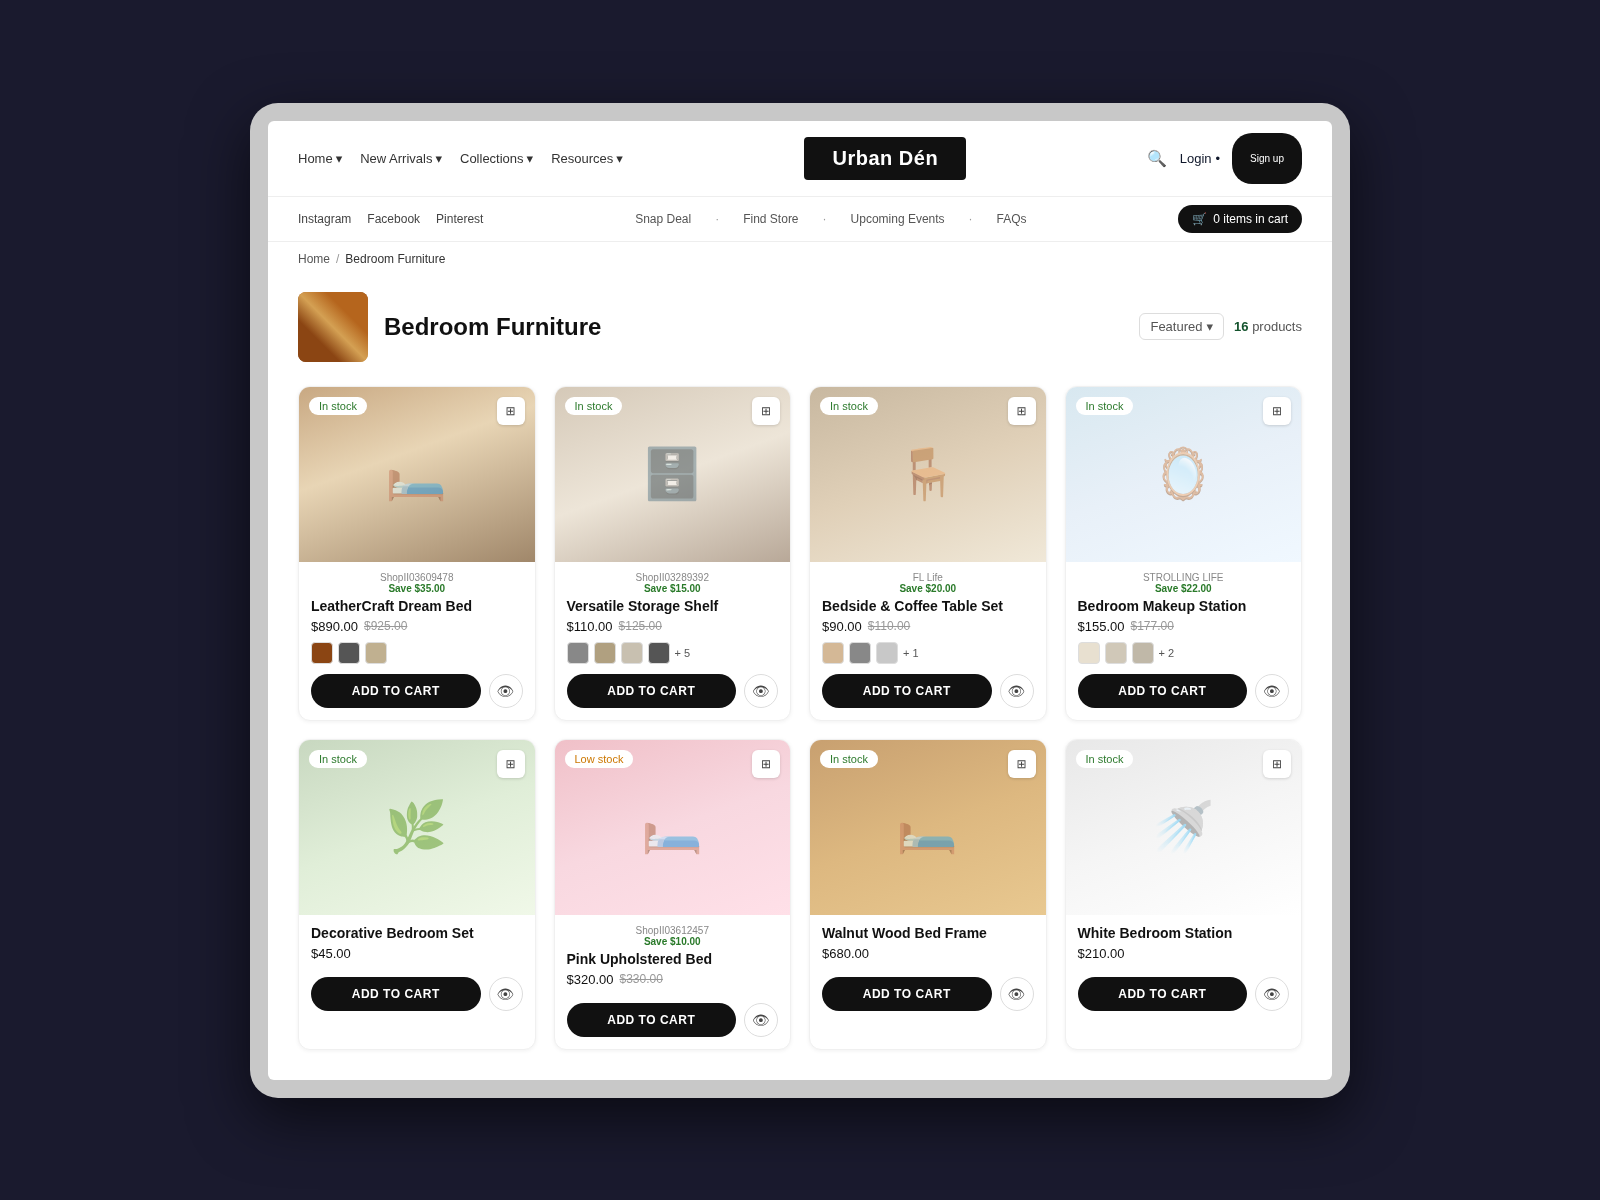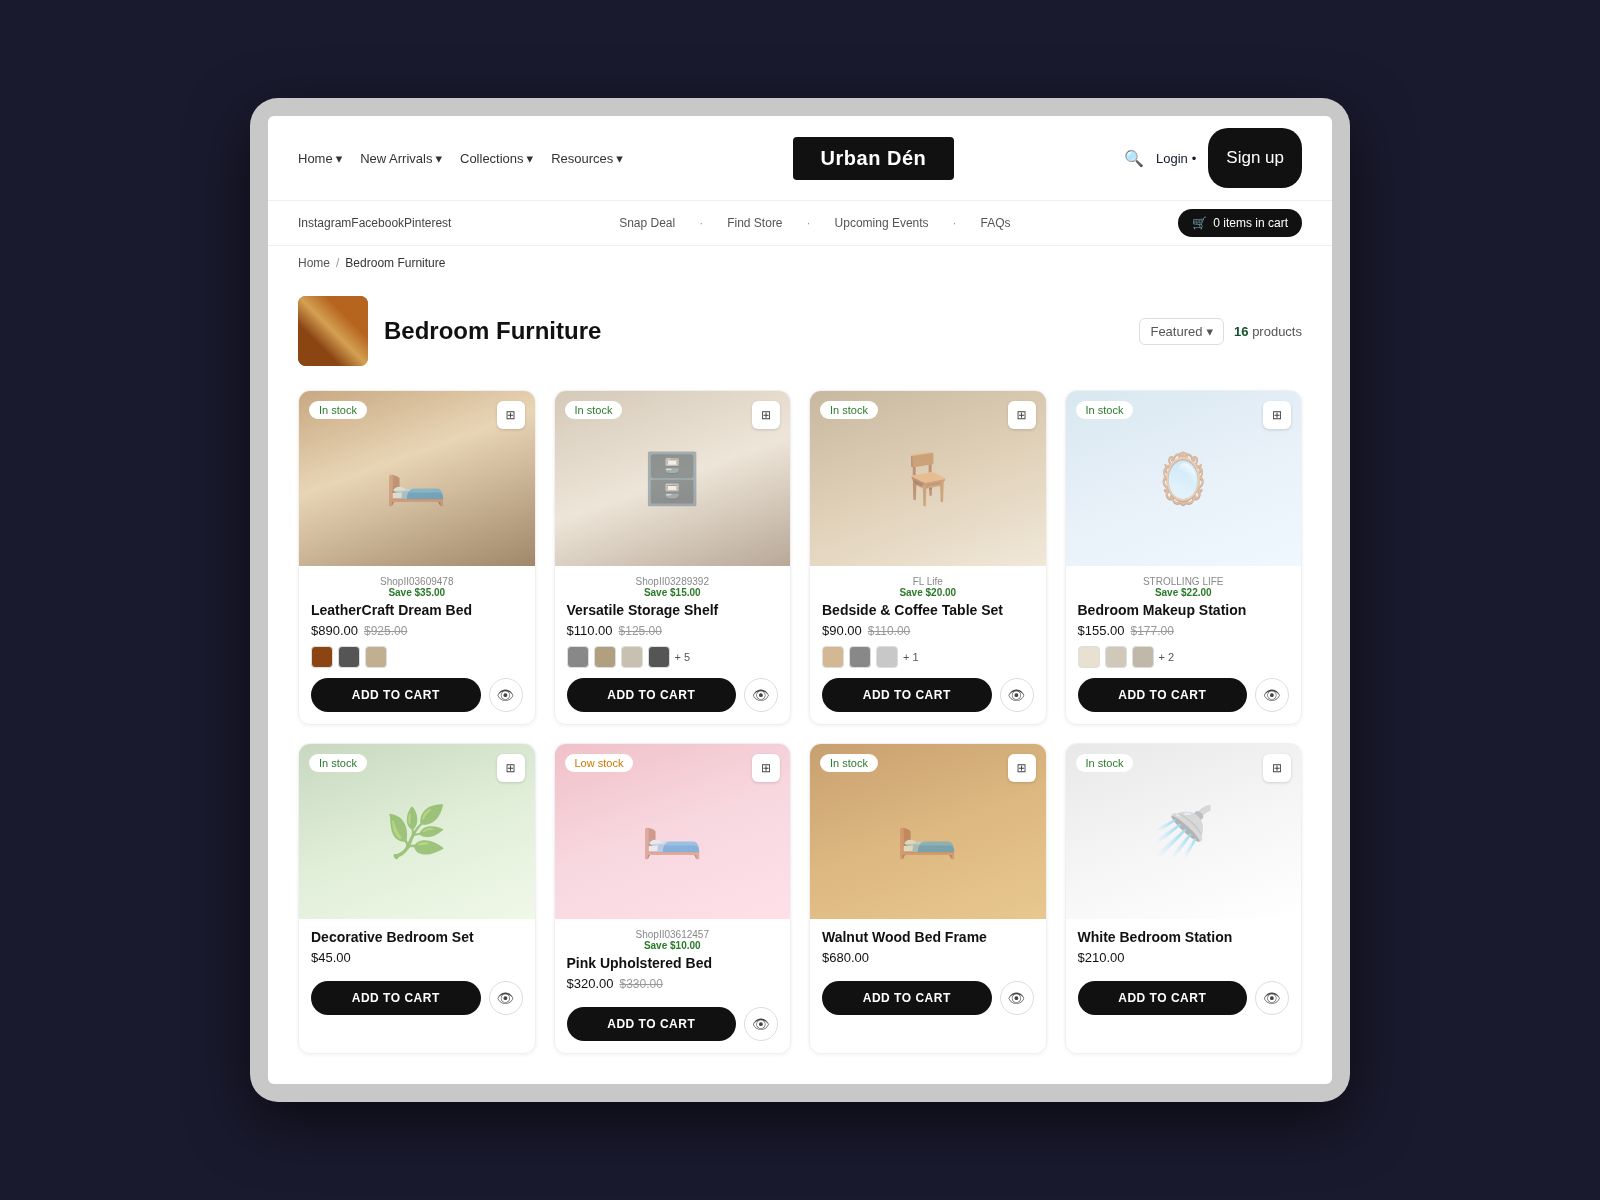--- a/index.html
+++ b/index.html
@@ -85,36 +85,37 @@
       align-items: center;
       gap: 4px;
     }
 
     .signup-btn {
       background: #111;
       color: #fff;
       border: none;
       border-radius: 20px;
       padding: 20px 18px;
-      font-size: 17px;
+      font-size: 10px;
       cursor: pointer;
     }
 
     
     .secondary-nav {
       display: flex;
       align-items: center;
       justify-content: space-between;
       padding: 8px 30px;
       border-bottom: 1px solid #eee;
       font-size: 12px;
     }
 
     .social-links {
       display: flex;
+      gap: 16px;
       color: #444;
     }
 
     .social-links span { cursor: pointer; }
 
     .utility-links {
       display: flex;
       gap: 24px;
       align-items: center;
       color: #555;

